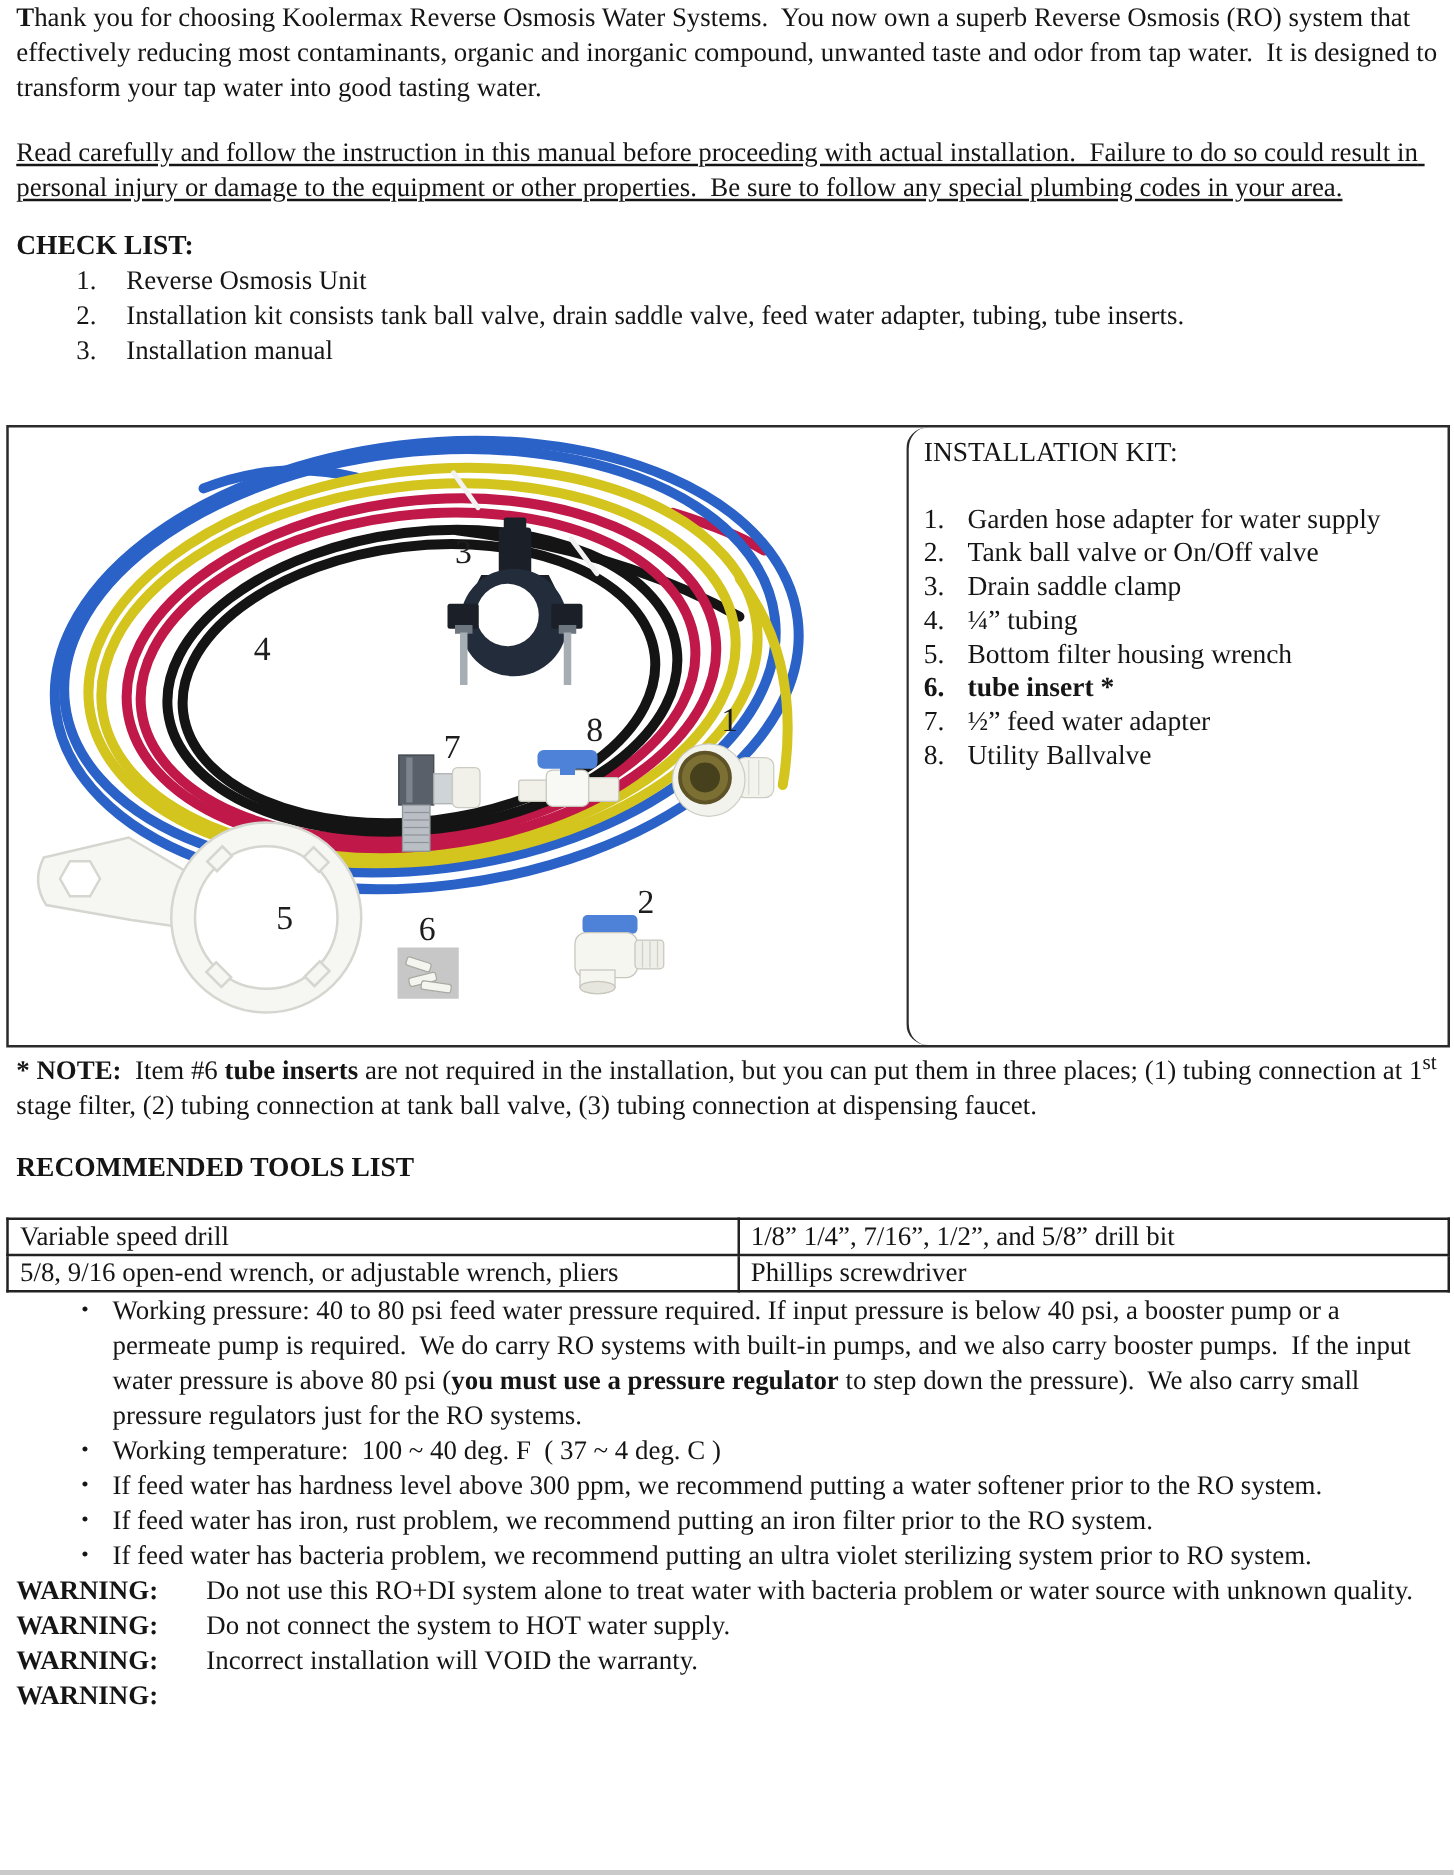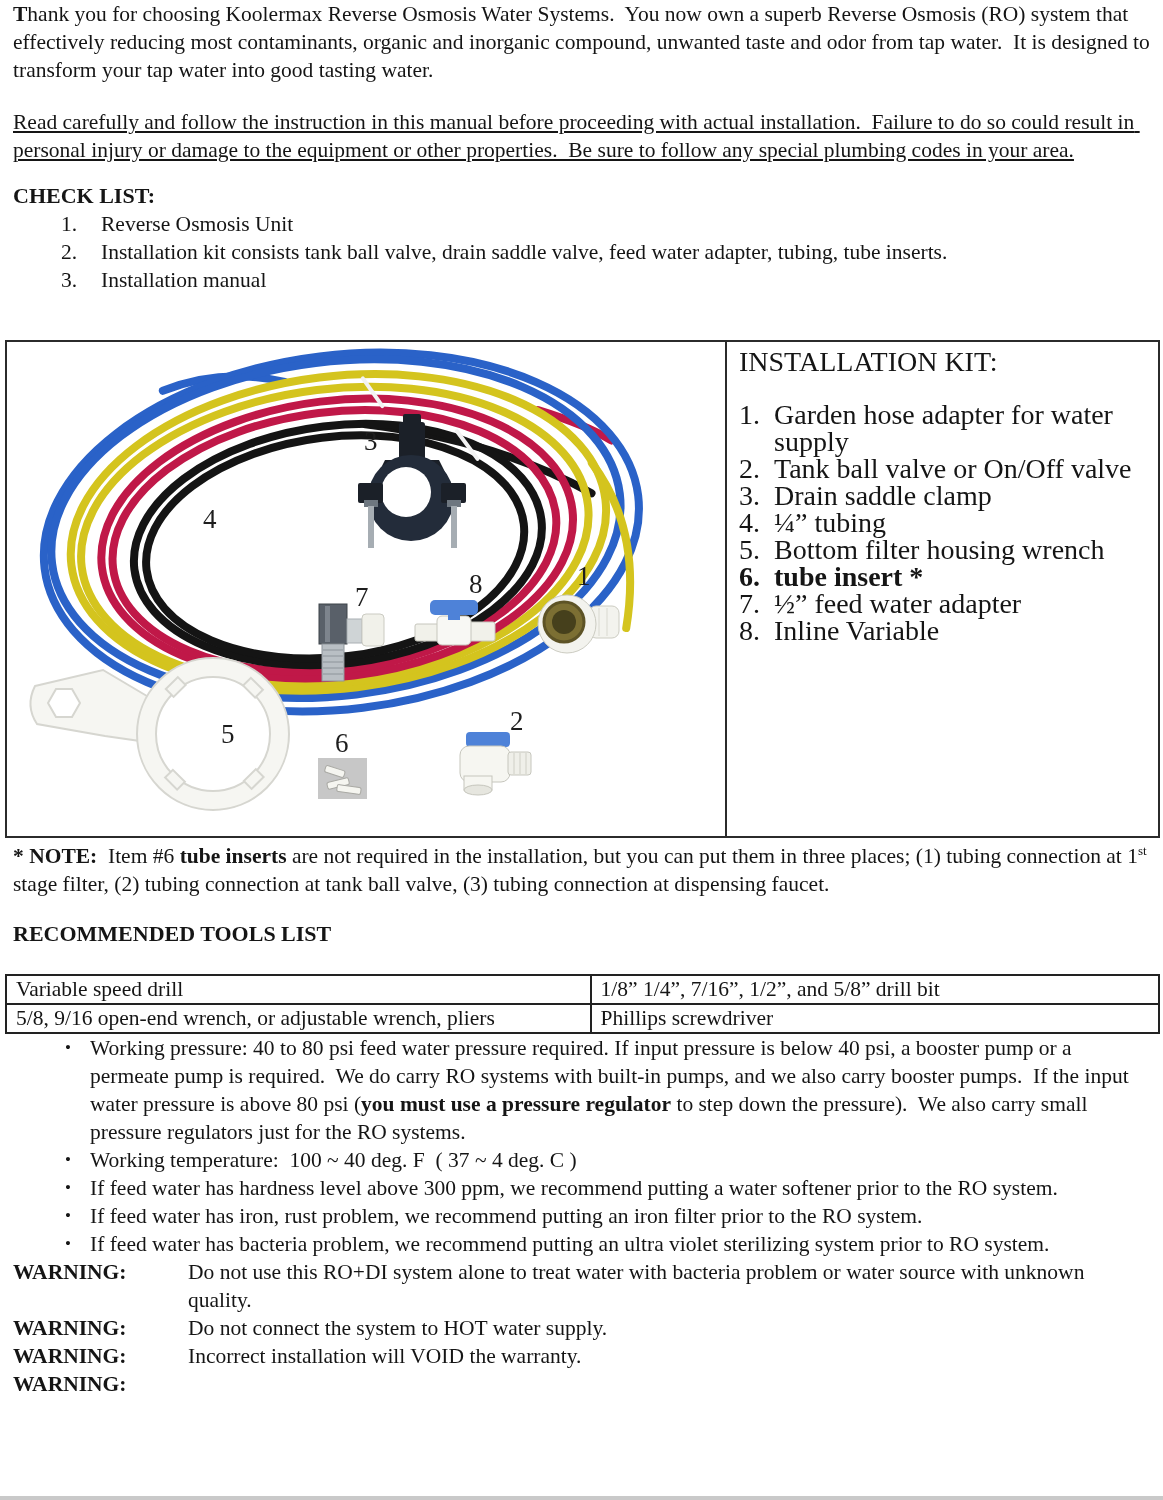--- a/index.html
+++ b/index.html
@@ -19,44 +19,44 @@
   .cl-num{width:40px;margin-left:48px;flex-shrink:0;}
   .cl-text{flex:1;}
 
   
   .figure{
     margin:46px 0 0 -8px;width:1155px;height:498px;box-sizing:border-box;
     border:2px solid #2b2b2b;display:flex;background:#fff;
   }
   .photo{width:718px;flex-shrink:0;position:relative;}
   .photo svg{display:block;}
-  .kitpanel{flex:1;border-left:2px solid #2b2b2b;padding:6px 8px 0 12px;font-size:28px;line-height:27px;box-sizing:border-box;}
+  .kitpanel{flex:1;border-left:2px solid #2b2b2b;padding:6px 8px 0 12px;font-size:22px;line-height:27px;box-sizing:border-box;border-radius:17px;}
   .kit-title{margin-bottom:26px;}
   .kit-row{display:flex;}
   .kit-num{width:35px;flex-shrink:0;}
   .kit-bold{font-weight:bold;}
 
   .note-p{margin-top:4px;}
-  sup{font-size:13px;line-height:0;}
+  sup{font-size:17px;line-height:0;}
 
   .tools-heading{margin-top:22px;}
   table.tools{
     margin:26px 0 0 -8px;width:1155px;border-collapse:collapse;
     font-size:21.5px;line-height:27px;
   }
   table.tools td{border:2px solid #222;padding:0 4px 0 9px;height:27px;}
   td.c1{width:50.7%;}
 
   .op-heading{margin-top:28px;}
   .bullet{display:flex;}
   .bdot{width:25px;margin-left:52px;flex-shrink:0;font-size:17px;}
   .btext{flex:1;}
 
   .warnings{margin-top:0;}
-  .warn{display:flex;gap:23px;}
+  .warn{display:flex;}
   .wlabel{font-weight:bold;width:152px;flex-shrink:0;}
   .wtext{flex:1;}
   .bottom-edge{position:absolute;left:0;bottom:0;width:1163px;height:4px;background:#c9c9c9;}
 </style>
 </head>
 <body>
 
 <div class="page">
 
   <p class="pw"><b>T</b><span>hank you for choosing Koolermax Reverse Osmosis Water Systems.  You now own a superb Reverse Osmosis (RO) system that effectively reducing most contaminants, organic and inorganic compound, unwanted taste and odor from tap water.  It is designed to transform your tap water into good tasting water.</span></p>
@@ -213,21 +213,21 @@
       <div class="kit-row kit-bold">
           <span class="kit-num">6.</span>
           <span>tube insert *</span>
         </div>
       <div class="kit-row">
           <span class="kit-num">7.</span>
           <span>½” feed water adapter</span>
         </div>
       <div class="kit-row">
           <span class="kit-num">8.</span>
-          <span>Inline Variable</span>
+          <span>Utility Ballvalve</span>
         </div>
     </div>
   </div>
 
   <p class="pw note-p"><b>* NOTE:</b><span>  Item #6 </span><b>tube inserts</b><span> are not required in the installation, but you can put them in three places; (1) tubing connection at 1</span><sup>st</sup><span> stage filter, (2) tubing connection at tank ball valve, (3) tubing connection at dispensing faucet.</span></p>
 
   <div class="h-bold tools-heading">RECOMMENDED TOOLS LIST</div>
 
   <table class="tools">
     <tbody>

